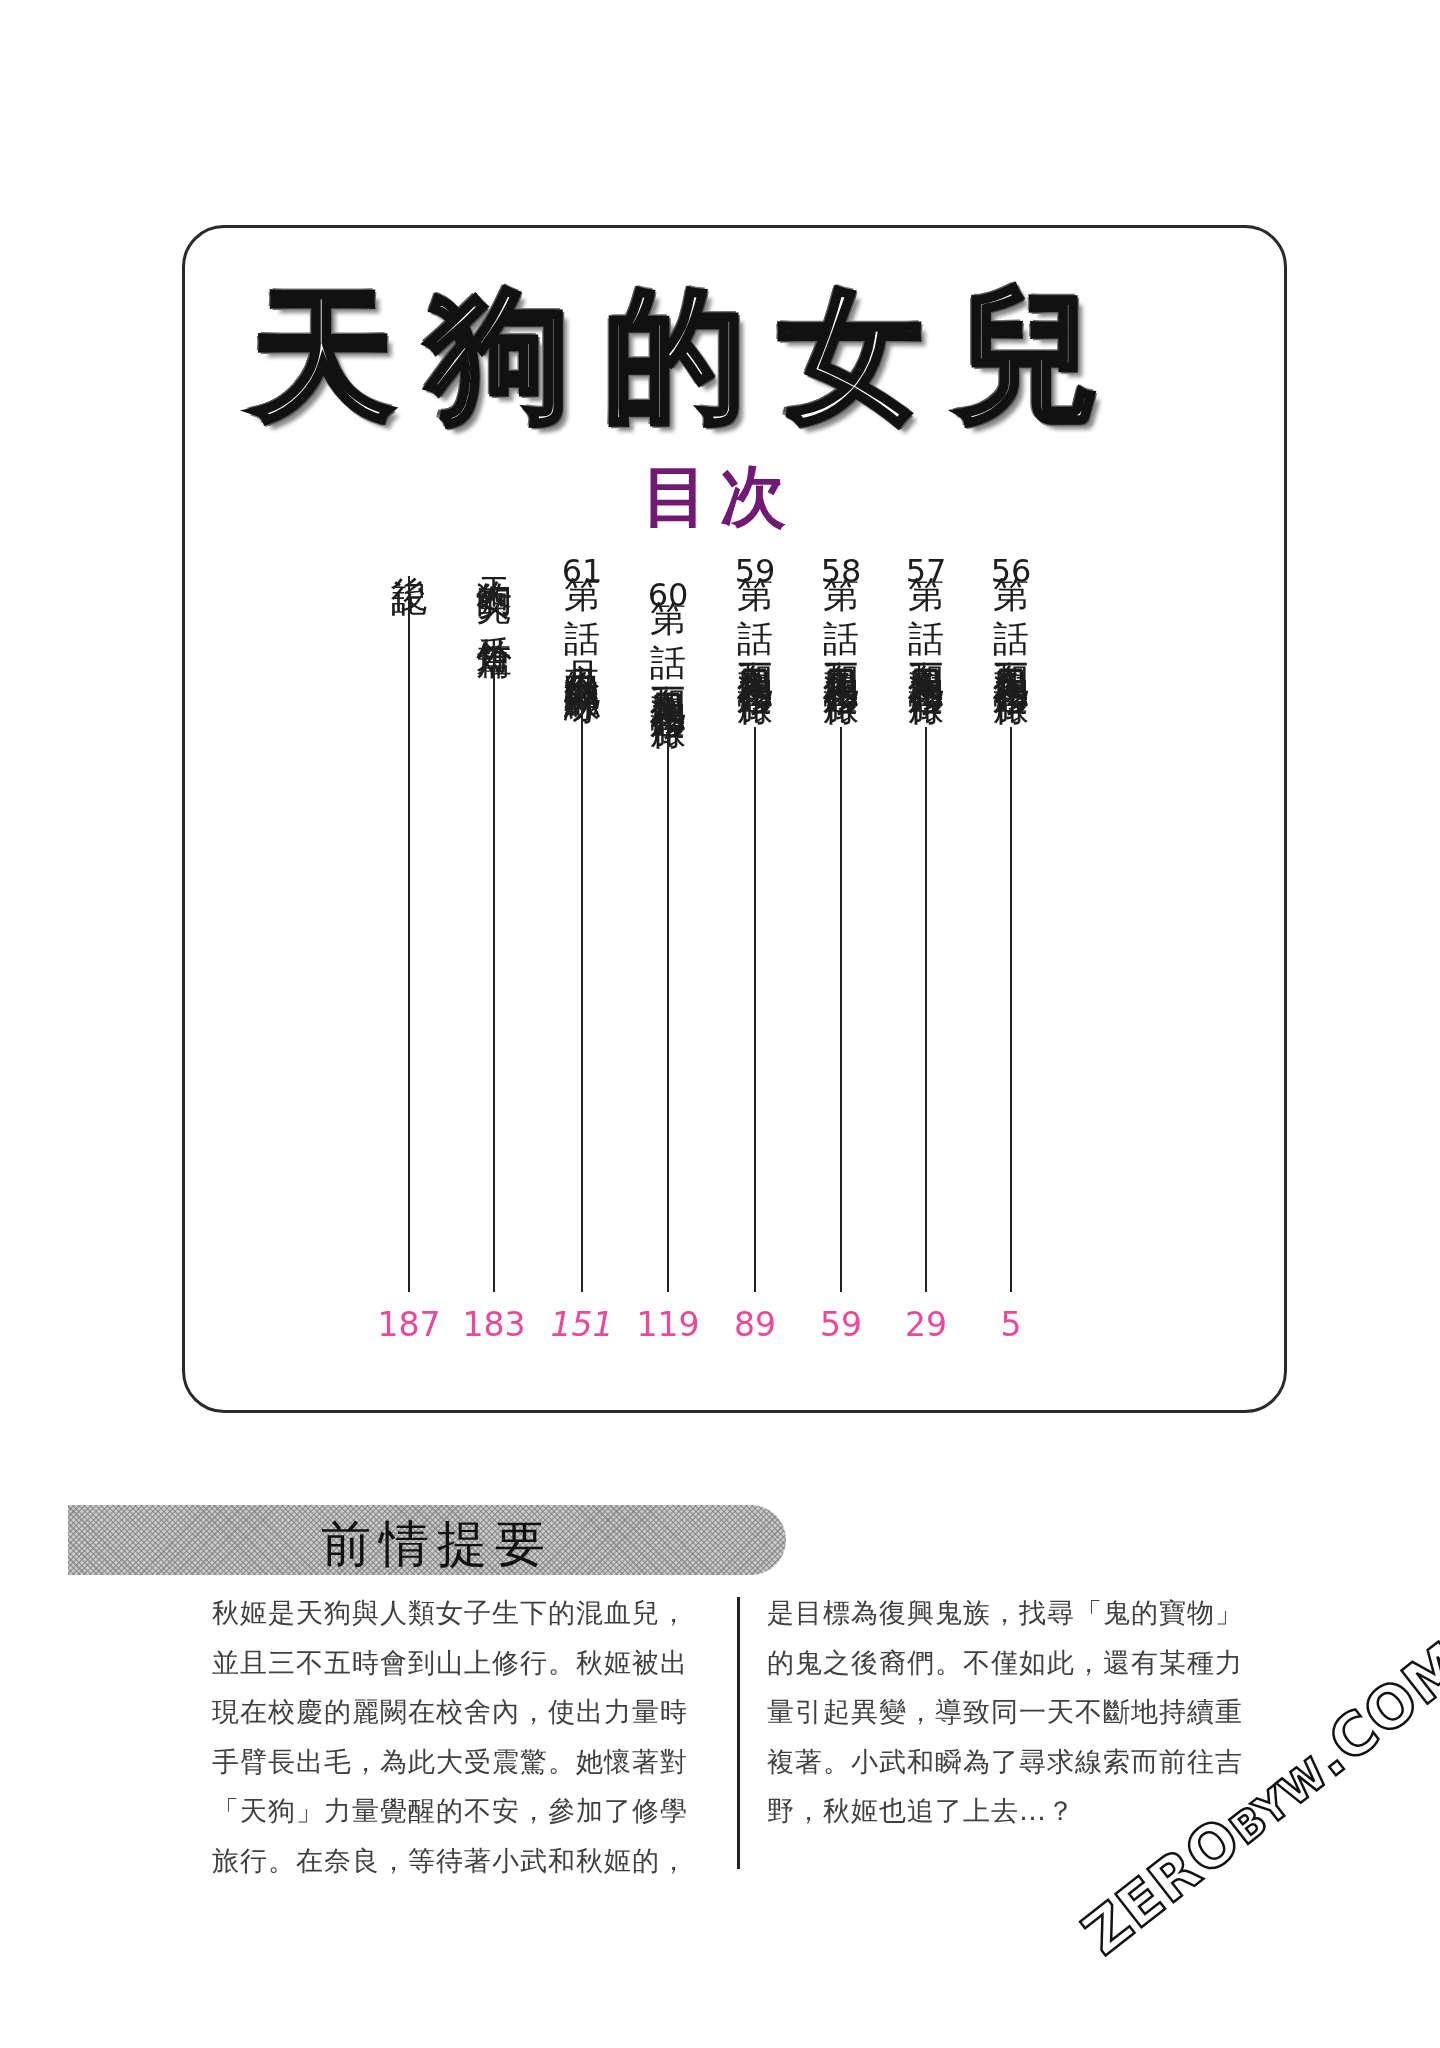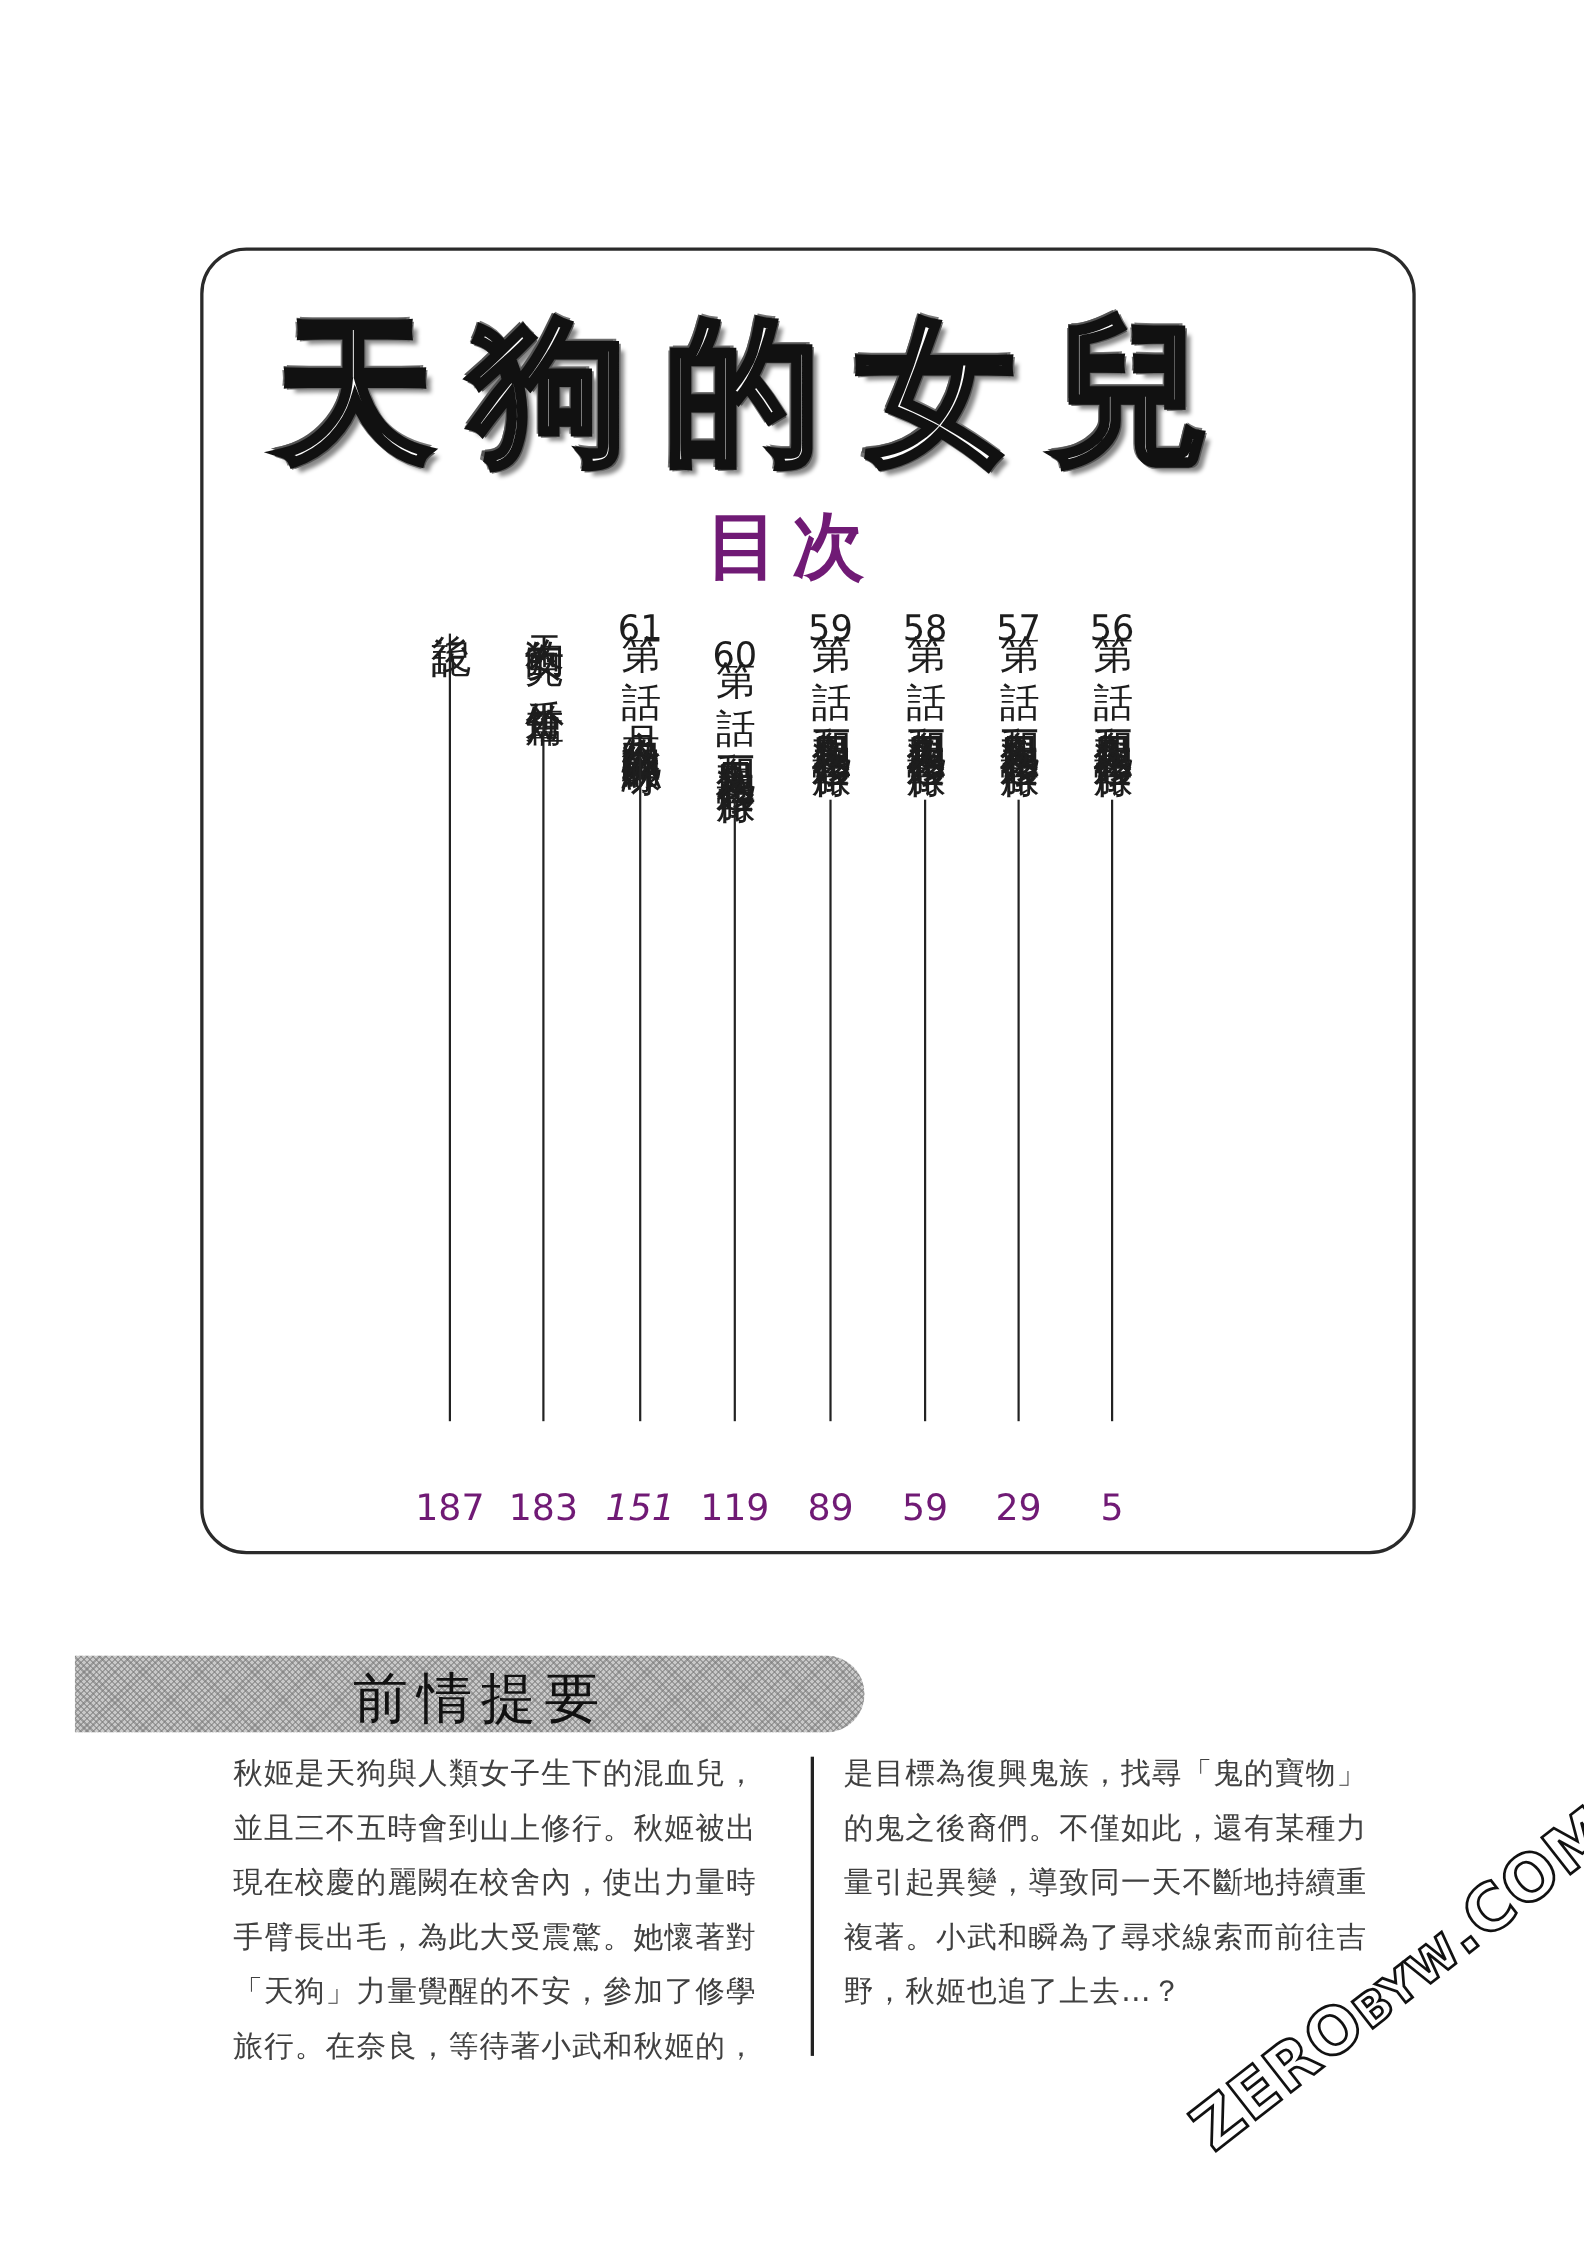--- a/index.html
+++ b/index.html
@@ -12,21 +12,21 @@
            letter-spacing:34px; color:#ffffff;
            -webkit-text-stroke:5px #111;
            text-shadow: 0 0 0 #111, 3px 3px 0 #555, -3px -3px 0 #555, 4px 0 0 #777, 0 4px 0 #777, -4px 0 0 #777, 0 -4px 0 #777, 7px 7px 4px #888; }
   .subtitle { position:absolute; left:0; width:1440px; top:452px; text-align:center;
               font-family:"DejaVu Serif", serif; font-size:66px; font-weight:bold;
               letter-spacing:12px; color:#701a75; }
   .col { position:absolute; top:548px; width:60px; display:flex; flex-direction:column; align-items:center; }
   .vt { writing-mode:vertical-rl; text-orientation:upright; font-size:36px; line-height:1; letter-spacing:3px; color:#1d1d1d; }
   .chapno { font-size:32px; line-height:40px; text-align:center; color:#1d1d1d; font-family:"DejaVu Sans", sans-serif; }
   .vline { position:absolute; width:2px; background:#222; }
-  .pg { position:absolute; top:1351px; width:90px; margin-left:-45px; text-align:center; font-size:33px; color:#701a75; font-family:"DejaVu Sans", sans-serif; }
+  .pg { position:absolute; top:1305px; width:90px; margin-left:-45px; text-align:center; font-size:33px; color:#ec4899; font-family:"DejaVu Sans", sans-serif; }
   .banner { position:absolute; left:68px; top:1505px; width:686px; height:70px;
             border-radius:0 36px 36px 0;
             background-color:#c9c9c9;
             background-image: repeating-linear-gradient(45deg, rgba(120,120,120,.55) 0 1.5px, transparent 1.5px 4px),
                               repeating-linear-gradient(-45deg, rgba(120,120,120,.55) 0 1.5px, transparent 1.5px 4px); padding-left: 32px; }
   .banner-text { position:absolute; left:0; width:100%; top:6px; text-align:center; font-size:50px; letter-spacing:8px; color:#111; padding-left:20px; box-sizing:border-box; }
   .para { position:absolute; top:1588px; font-size:27px; line-height:49.5px; color:#404040; white-space:pre; letter-spacing:1px; }
   .divider { position:absolute; left:737px; top:1597px; width:3px; height:272px; background:#222; }
   .watermark { position:absolute; left:1112px; top:1900px; font-size:58px; font-weight:bold; color:#fff;
                -webkit-text-stroke:2.5px #111; transform:rotate(-38deg); transform-origin:left bottom;

